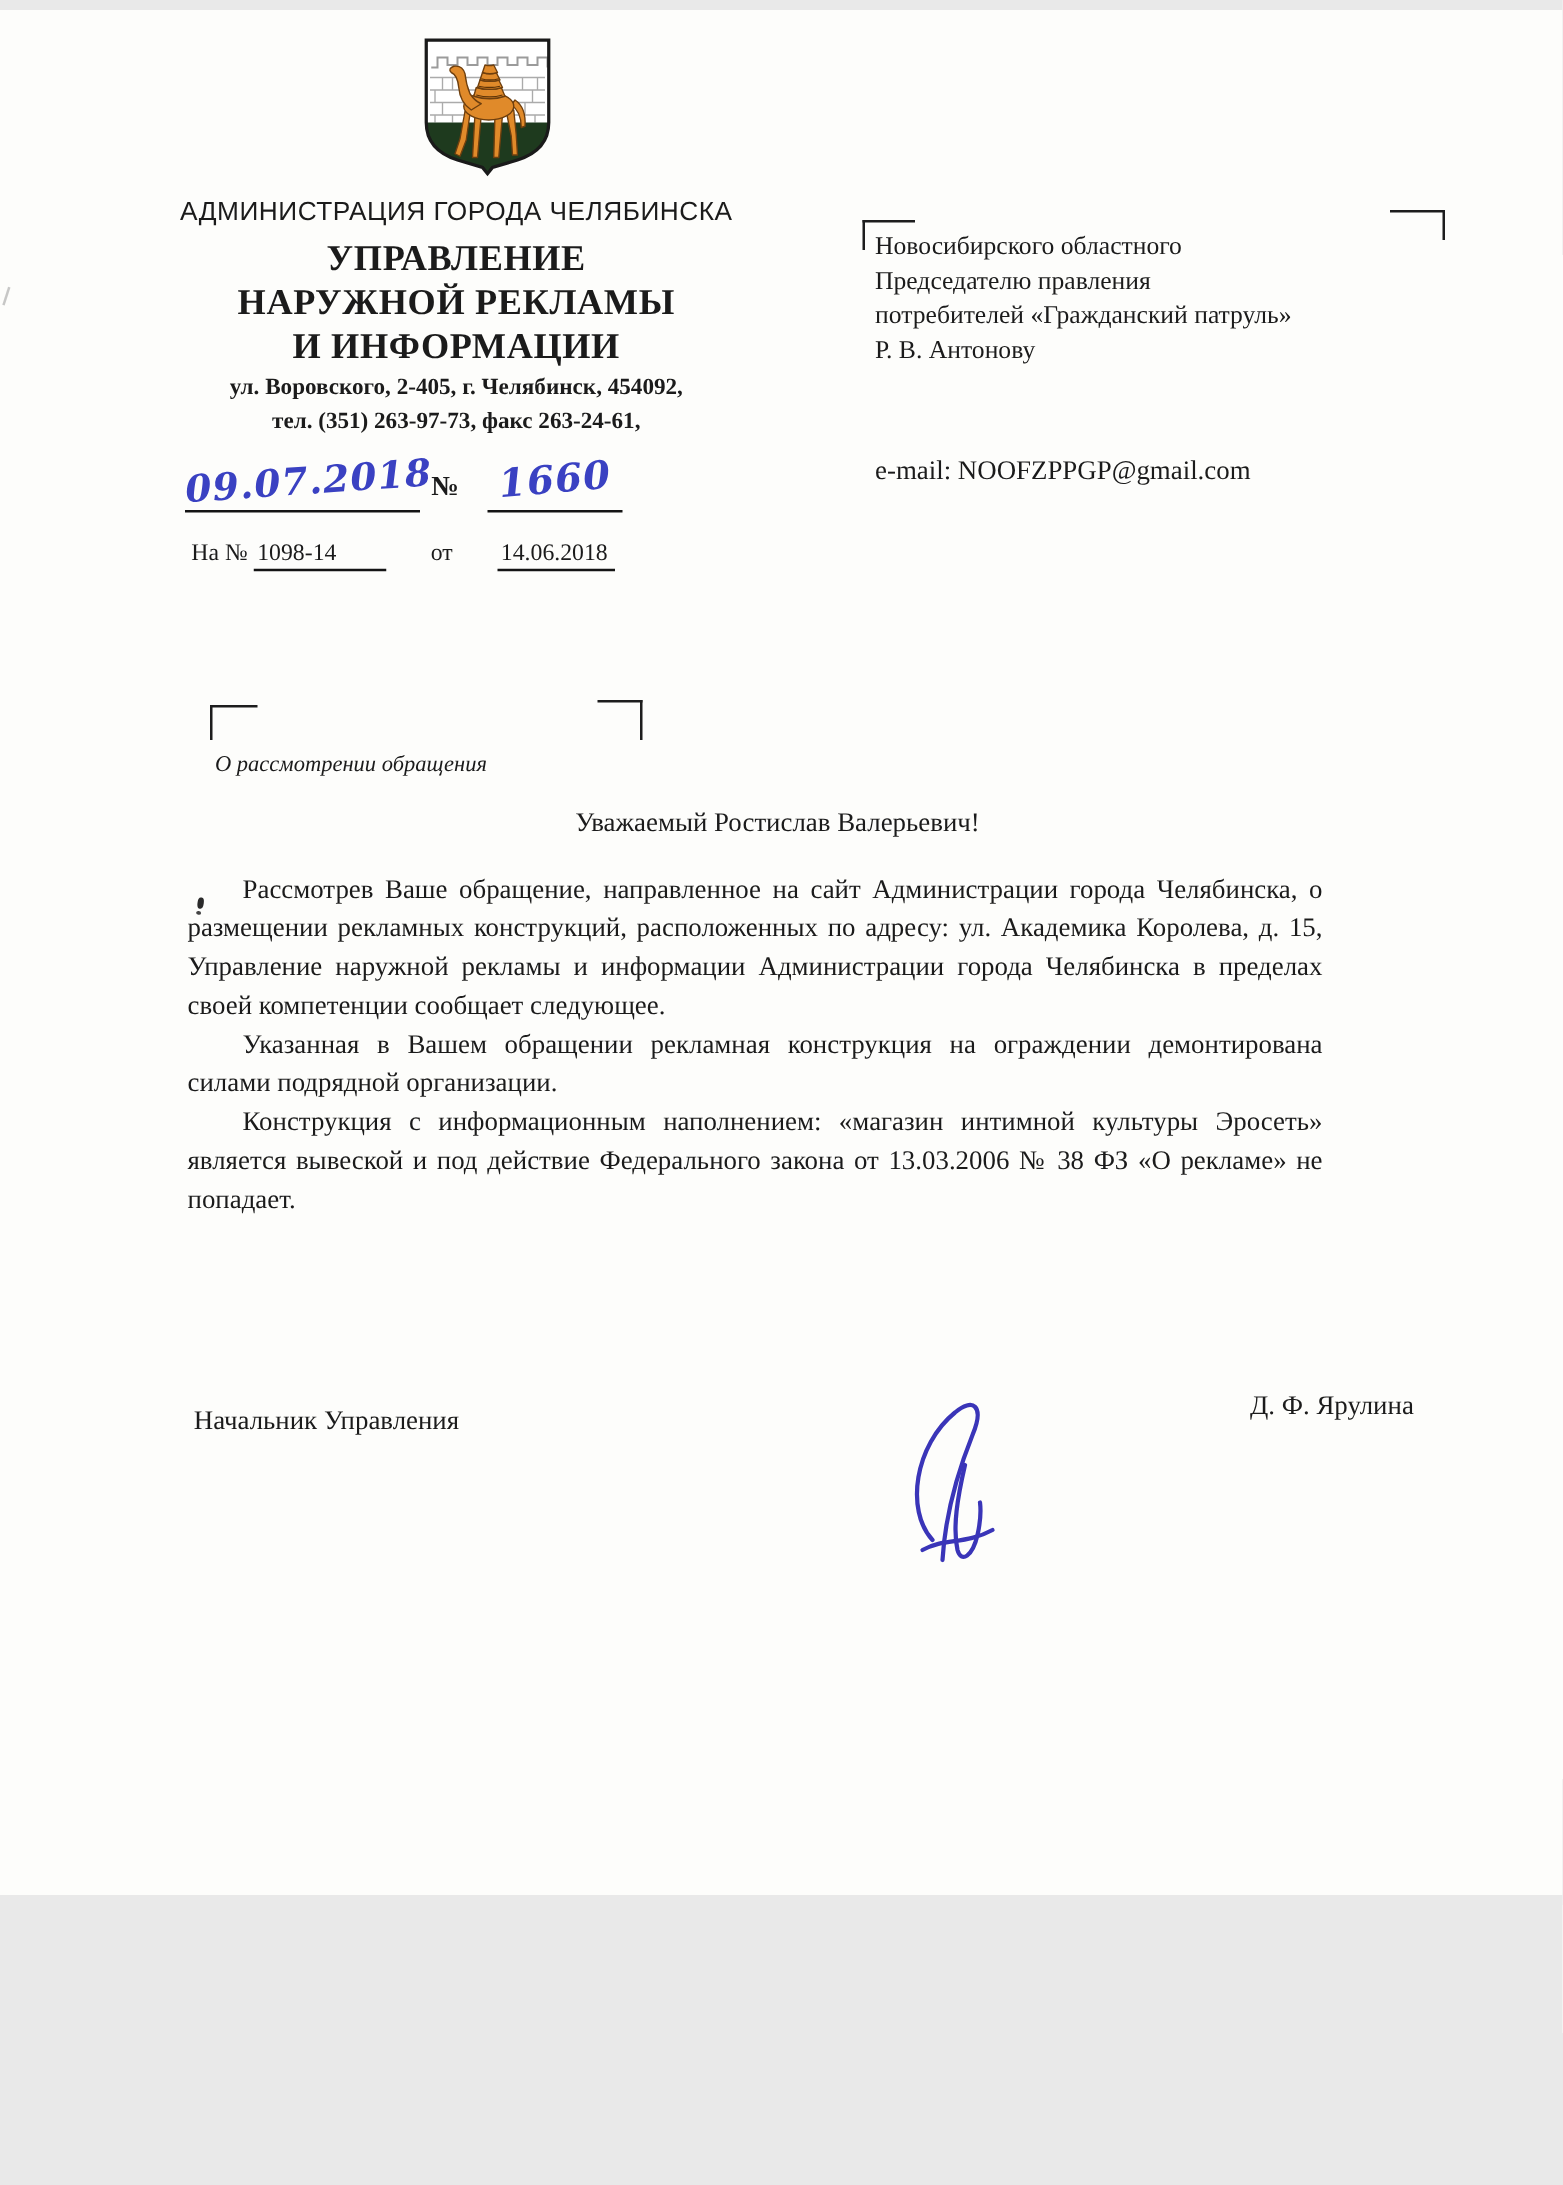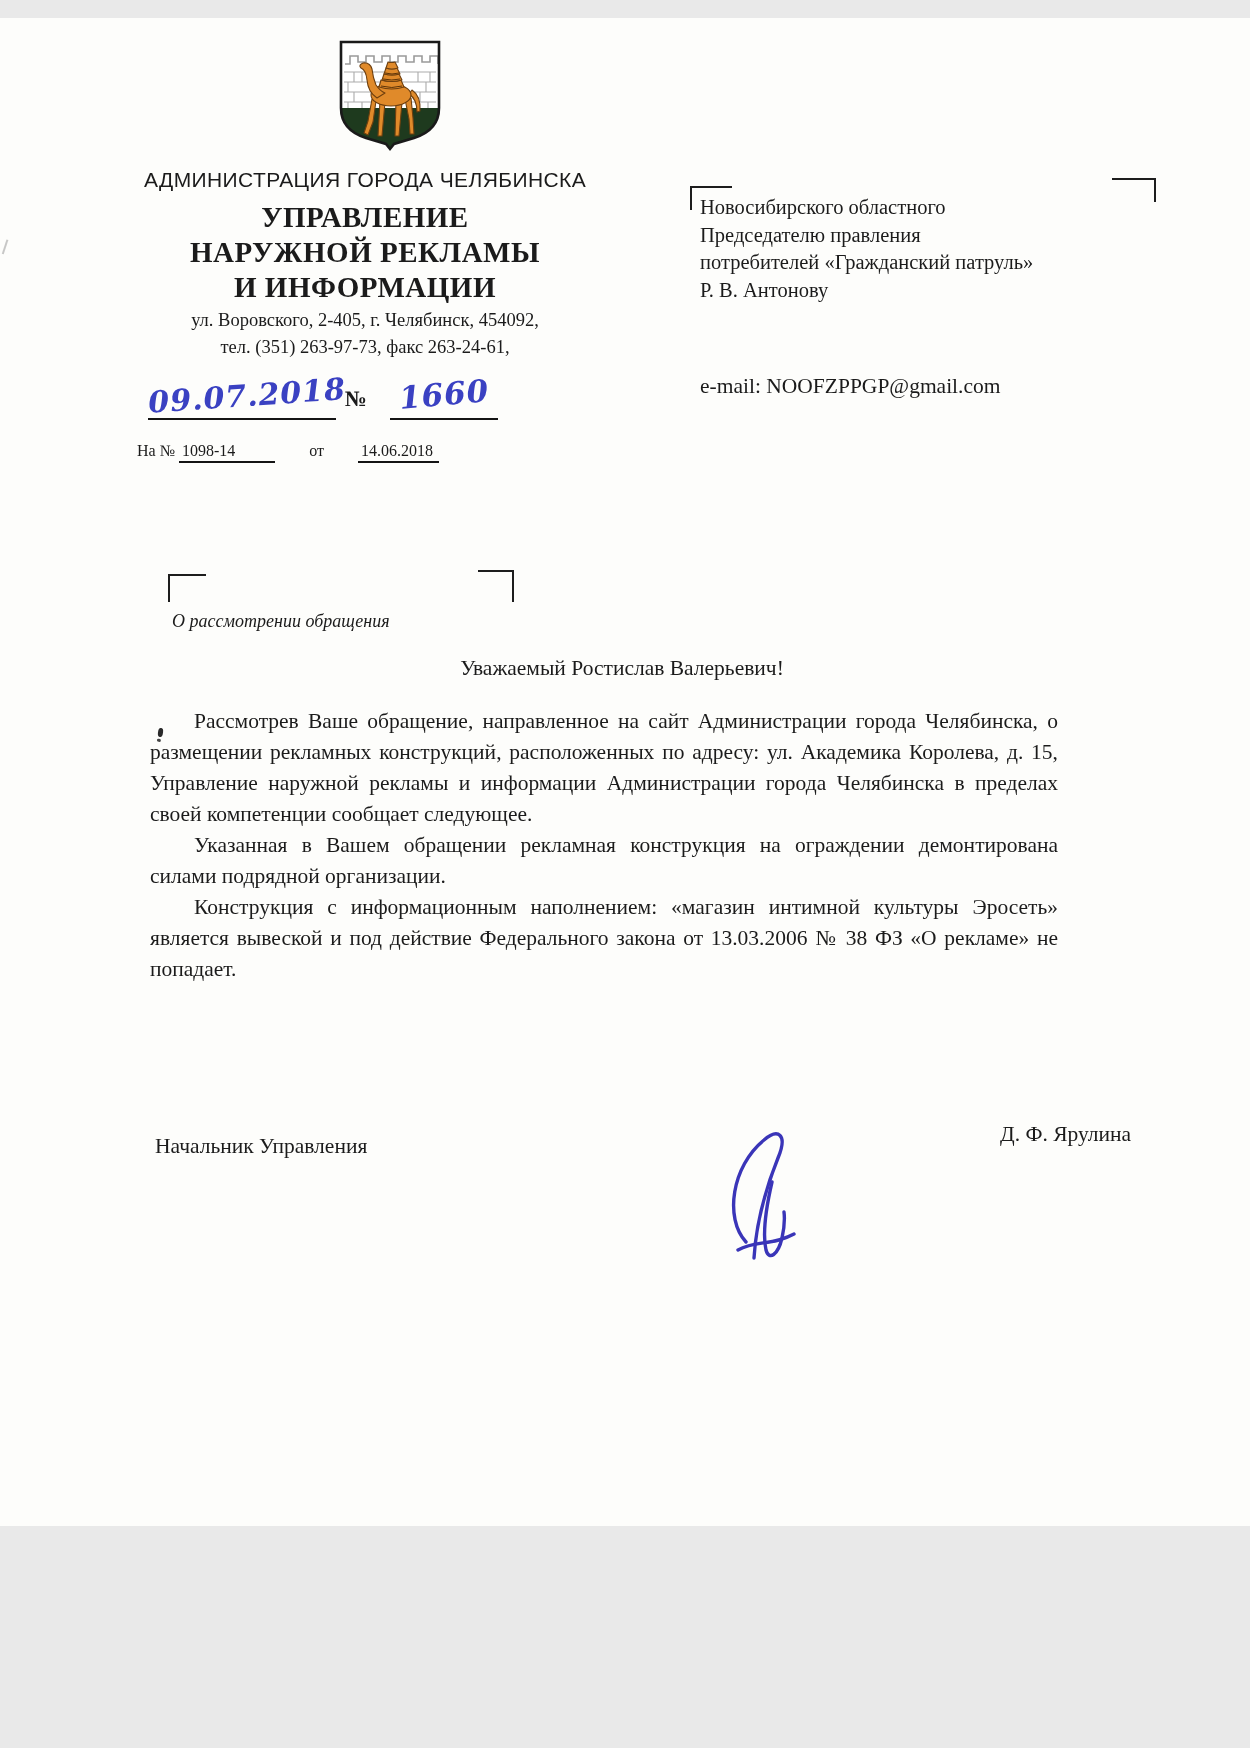--- a/index.html
+++ b/index.html
@@ -1,36 +1,36 @@
 <!DOCTYPE html>
 <html><head>
 <meta charset="utf-8">
 <style>
   html,body{margin:0;padding:0;background:#e9e9e9;}
   .page{
-    position:relative;width:1250px;height:1508px;margin:18px auto;
+    position:relative;width:1250px;height:1508px;margin:8px auto;
     background:#fdfdfb;color:#1b1b1b;overflow:hidden;
     font-family:"Liberation Serif", serif;
   }
   
   .emblem{position:absolute;left:336px;top:20px;width:108px;height:114px;}
   
   .letterhead{position:absolute;left:128px;top:150px;width:474px;text-align:center;}
   .lh-org{font-family:"Liberation Sans", sans-serif;font-size:21px;letter-spacing:.4px;margin-bottom:8px;white-space:nowrap;}
   .lh-dept{font-size:29px;font-weight:bold;line-height:35px;letter-spacing:.5px;}
-  .lh-addr{font-size:18.5px;font-weight:normal;line-height:23px;margin-top:4px;}
+  .lh-addr{font-size:18.5px;font-weight:bold;line-height:23px;margin-top:4px;}
   
   .hand{font-family:"DejaVu Serif", serif;font-style:italic;font-weight:bold;color:#3a41c2;display:inline-block;}
   .date-field{position:absolute;left:148px;top:358px;width:188px;height:42px;border-bottom:2.5px solid #141414;text-align:center;}
   .date-field .hand{font-size:30px;transform:rotate(-4deg) translateY(2px);letter-spacing:1px;}
   .num-sign{position:absolute;left:345px;top:368px;font-size:22px;font-weight:bold;}
   .num-field{position:absolute;left:390px;top:358px;width:108px;height:42px;border-bottom:2.5px solid #141414;text-align:center;}
   .num-field .hand{font-size:31px;transform:rotate(-5deg);letter-spacing:1px;}
   
-  .ref-row{position:absolute;left:137px;top:424px;font-size:16px;white-space:nowrap;}
+  .ref-row{position:absolute;left:153px;top:424px;font-size:19px;white-space:nowrap;}
   .ref-row .u{border-bottom:2.5px solid #141414;padding:0 6px 1px 3px;display:inline-block;}
   .ref-row .u.wide{padding-right:40px;}
   .ref-row .gap{display:inline-block;width:26px;}
   
   .recipient{position:absolute;left:700px;top:176px;width:430px;font-size:20.5px;line-height:27.5px;}
   .recipient-email{position:absolute;left:700px;top:356px;font-size:21.5px;}
   
   .corner{position:absolute;}
   .corner.tl{border-left:2.5px solid #1d1d1d;border-top:2.5px solid #1d1d1d;}
   .corner.tr{border-right:2.5px solid #1d1d1d;border-top:2.5px solid #1d1d1d;}

